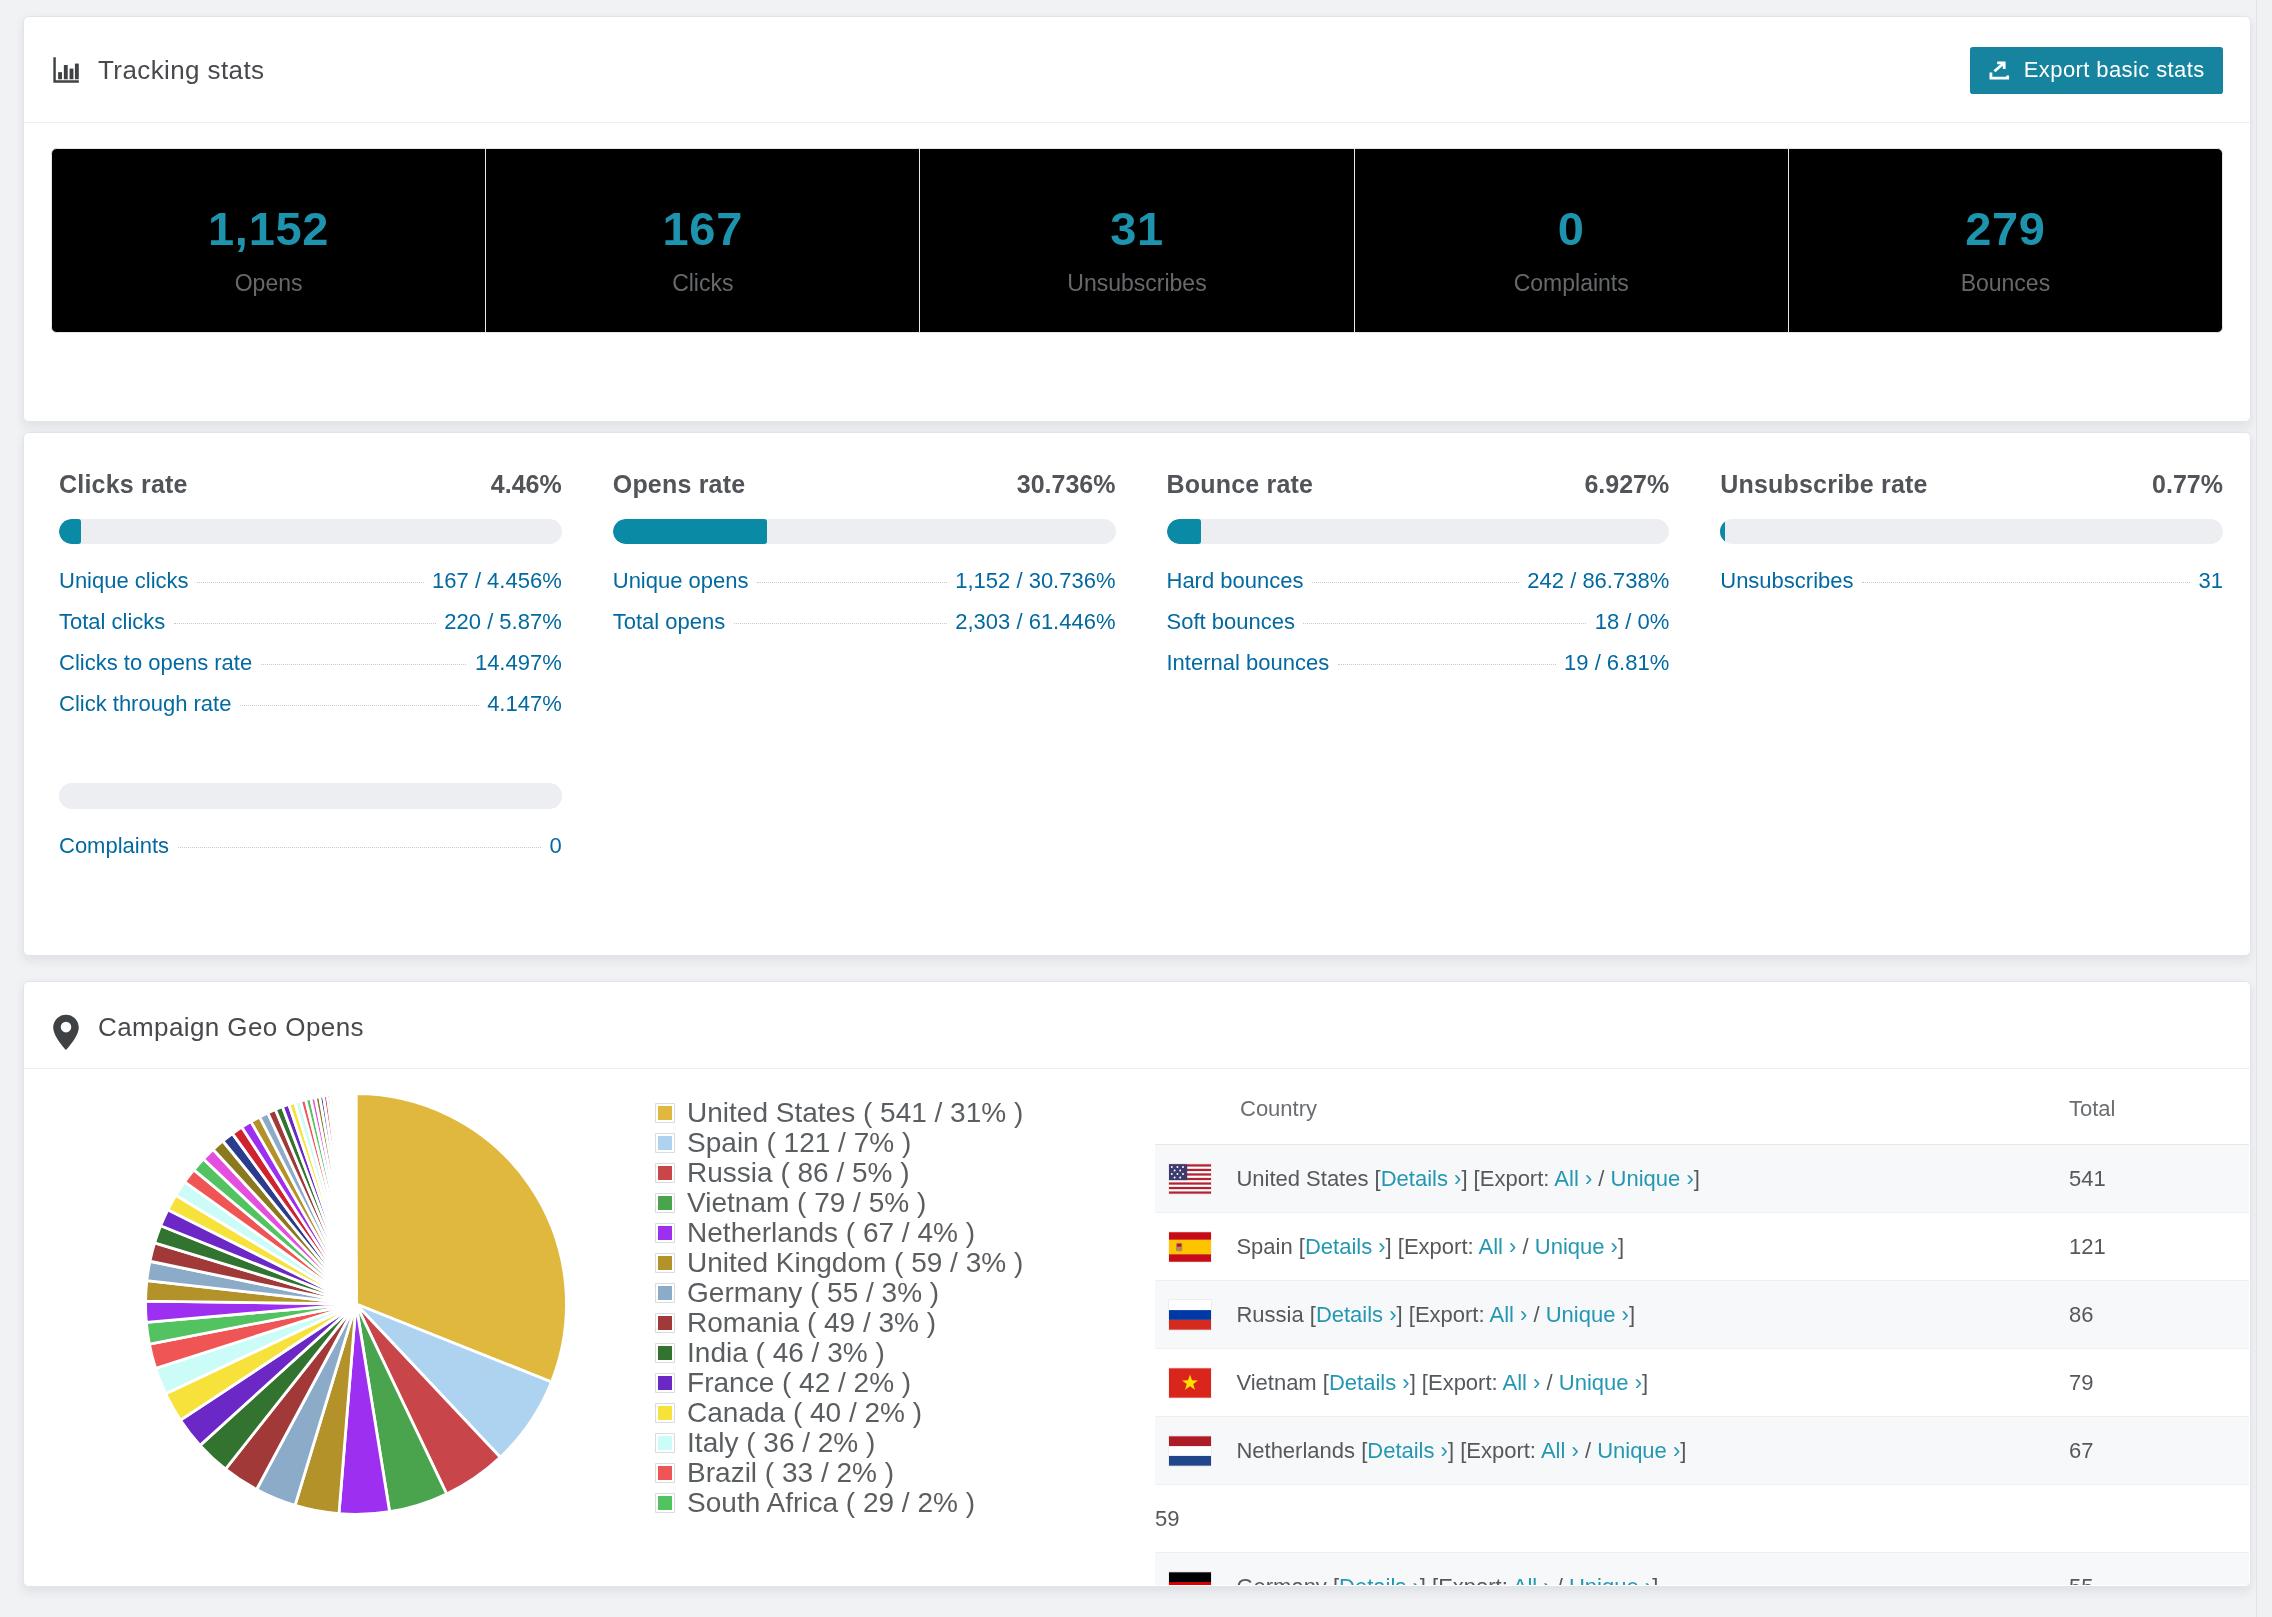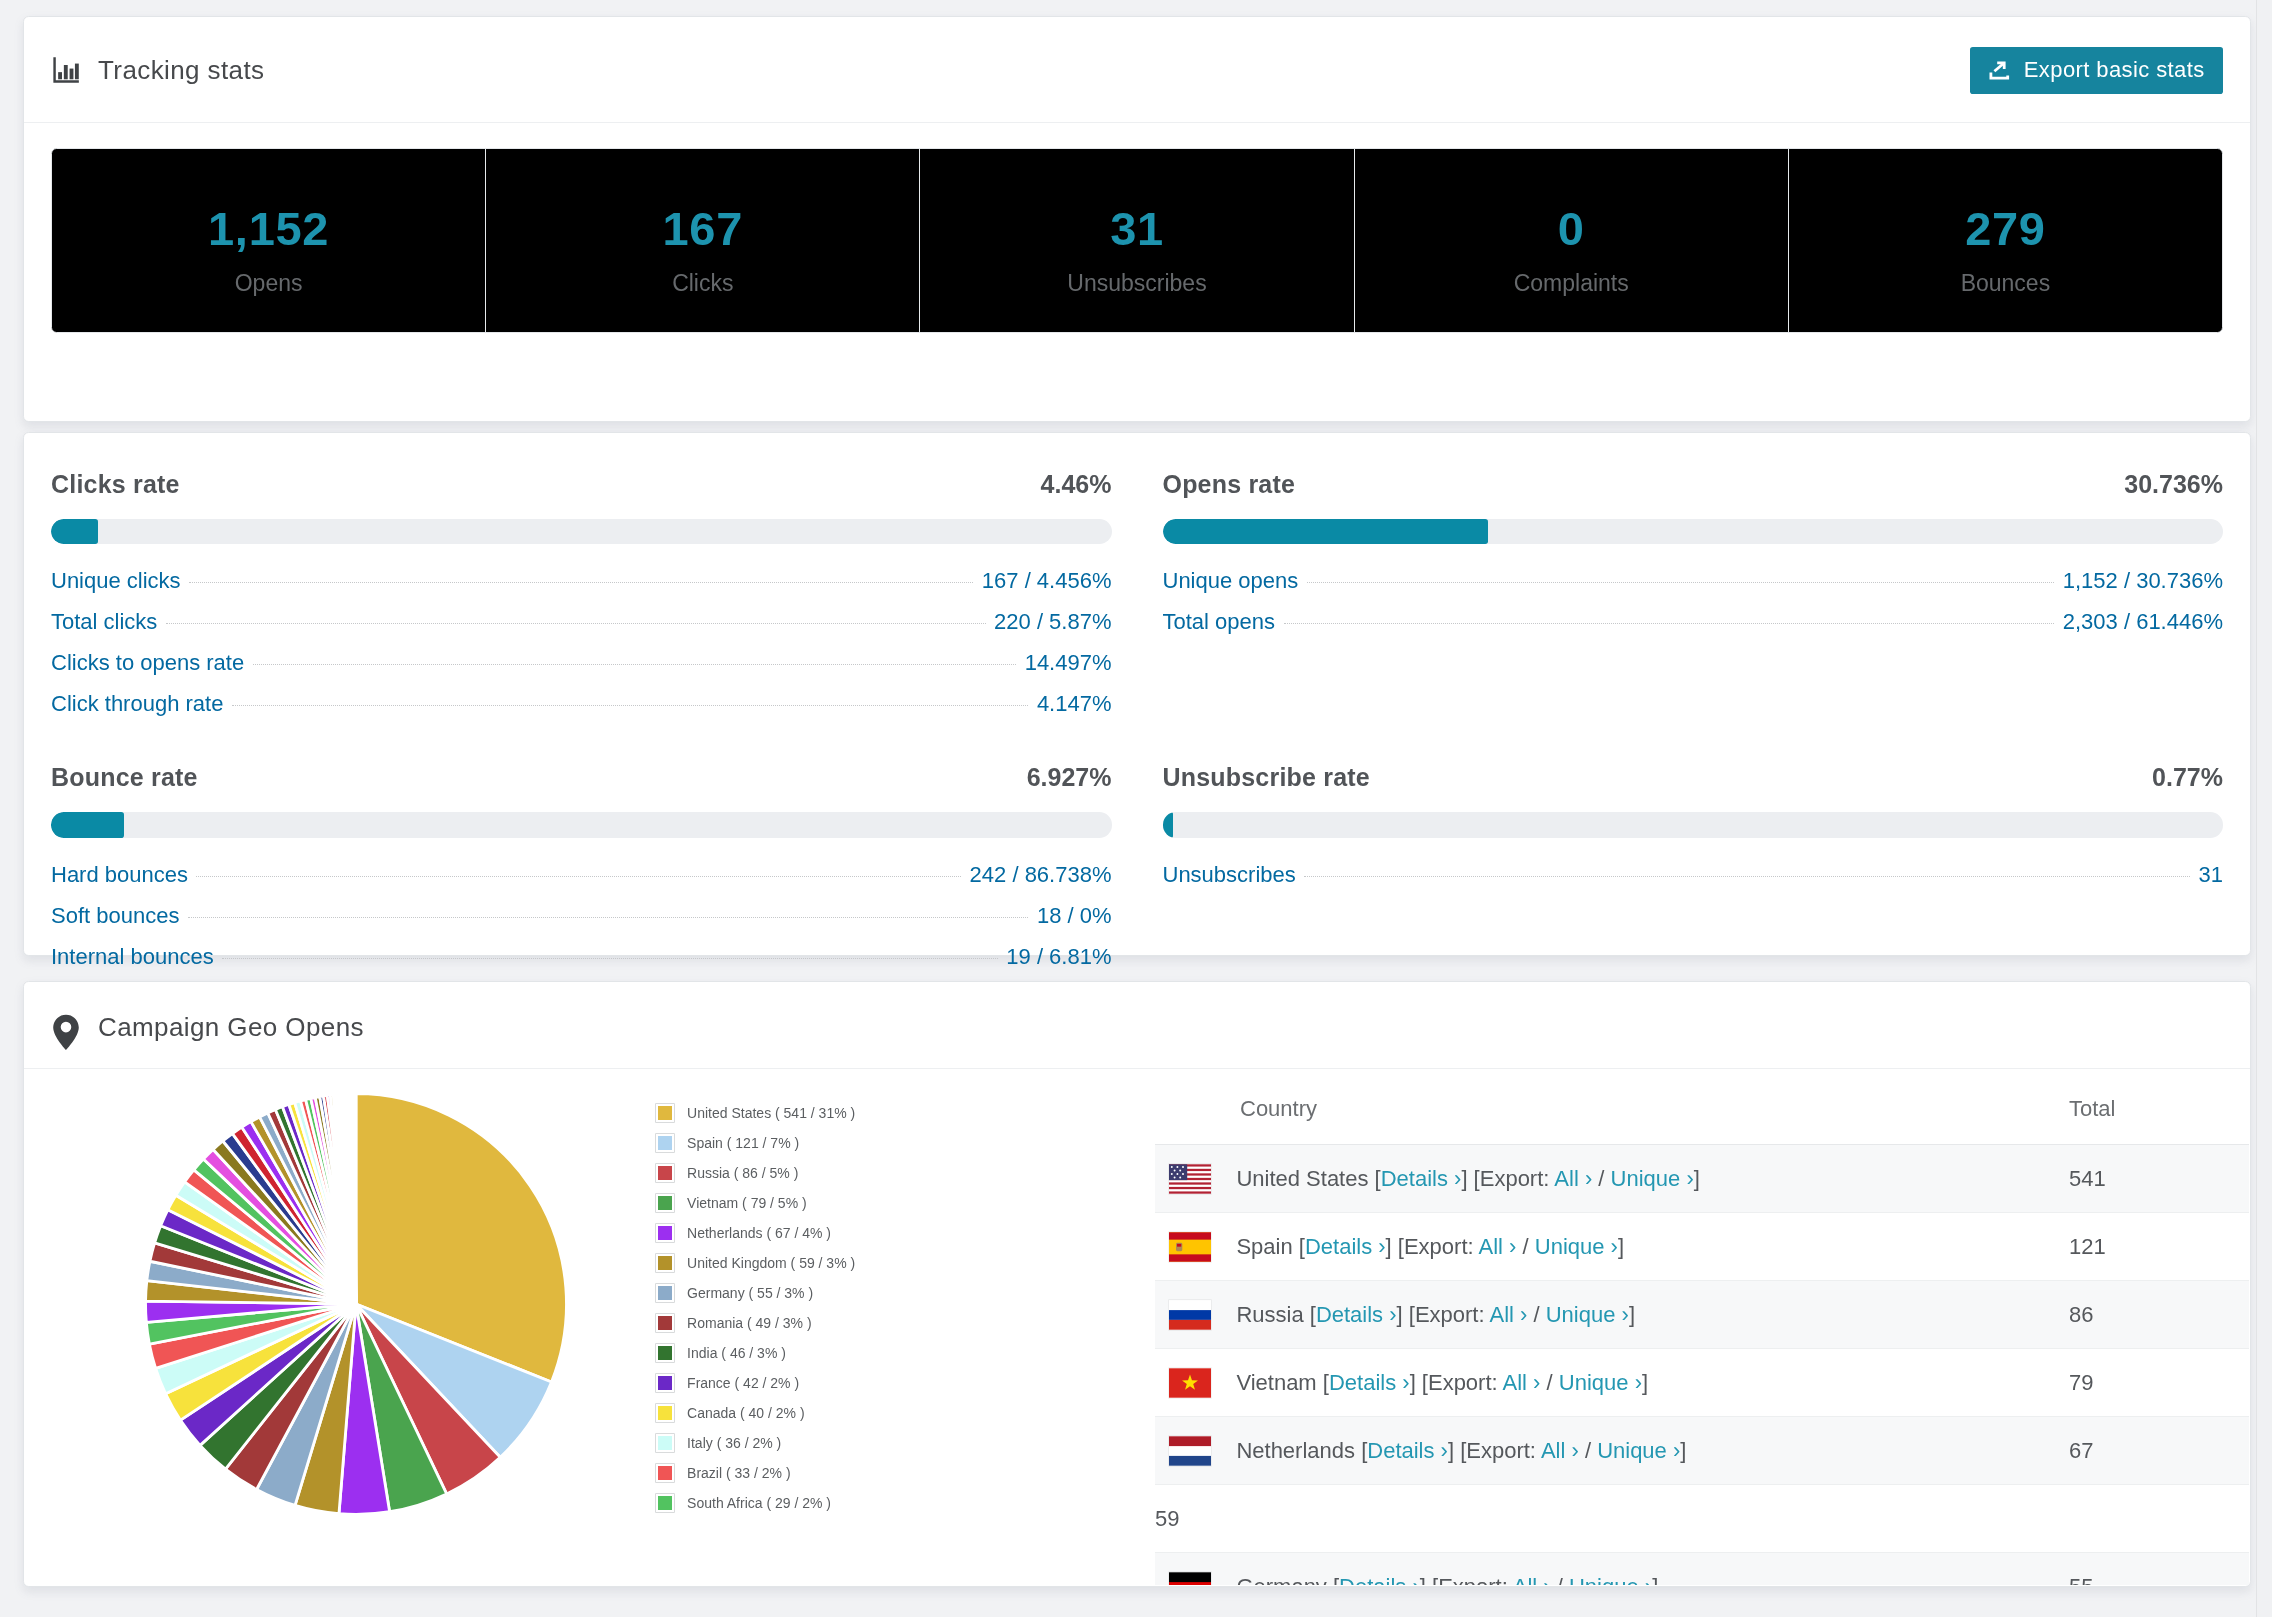--- a/index.html
+++ b/index.html
@@ -47,40 +47,40 @@
     display:flex; background:#000000;
   }
   .stat-cell { flex:1; text-align:center; padding-top:52px; border-right:0.7px solid #e7eaec; }
   .stat-cell:last-child { border-right:none; }
   .stat-value { font-size:47px; font-weight:bold; color:#1d93ae; letter-spacing:0.7px; }
   .stat-label { margin-top:14px; font-size:23px; color:#66696c; }
 
   
   #card-rates { padding:37px 27px 0 27px; }
   .rates-grid {
-    display:grid; grid-template-columns:1fr 1fr;
-    column-gap:51px; row-gap:31px;
+    display:grid; grid-template-columns:1fr 1fr 1fr 1fr;
+    column-gap:51px; row-gap:31px;margin-left:8px;
   }
   .panel-head { display:flex; justify-content:space-between; align-items:baseline; }
   .panel-title { font-size:25px; font-weight:bold; color:#515458; letter-spacing:0.2px; }
   .panel-value { font-size:25px; font-weight:bold; color:#515458; }
   .bar { margin-top:20px; height:25.4px; background:#eceef1; border-radius:12.7px; overflow:hidden; }
   .bar-fill { height:100%; background:#0a8aa5; border-radius:12.7px 2.8px 2.8px 12.7px; }
   .rate-rows { margin-top:24px; }
   .rate-row { display:flex; align-items:baseline; height:41px; font-size:22px; color:#0369a1; }
   .rate-row .leader { flex:1; border-bottom:1.4px dotted #c6c8ca; margin:0 8.5px; transform:translateY(-5px); }
   .rate-row .rr-val { white-space:nowrap; }
 
   
   #card-geo .card-head { padding-bottom:25.4px; }
   #pie-wrap { position:absolute; left:106px; top:96px; width:452px; height:452px; }
   #legend { position:absolute; left:632px; top:116px; }
   .legend-item { display:flex; align-items:center; height:30px; }
   .legend-swatch { width:18.4px; height:18.4px; border:2.1px solid #fff; box-shadow:0 0 0 0.7px #c9ccce; margin-right:12.7px; flex:none; }
-  .legend-text { font-size:14px; color:#5b5e61; }
+  .legend-text { font-size:28px; color:#5b5e61; }
 
   #geo-table {
     position:absolute; left:1131px; top:92px; right:0.7px; bottom:0.7px;
     overflow:hidden;
   }
   .t-head { display:flex; align-items:center; height:71px; font-size:22px; color:#6b6e71; border-bottom:0.7px solid #e6e8ea; }
   .t-col-country { width:914px; padding-left:85px; }
   .t-row { display:flex; align-items:center; height:68px; font-size:22px; color:#55585c; border-bottom:0.7px solid #edeff0; }
   .t-row.striped { background:#f7f8f9; }
   .t-row .country-cell { width:914px; padding-left:14px; display:flex; align-items:center; }

